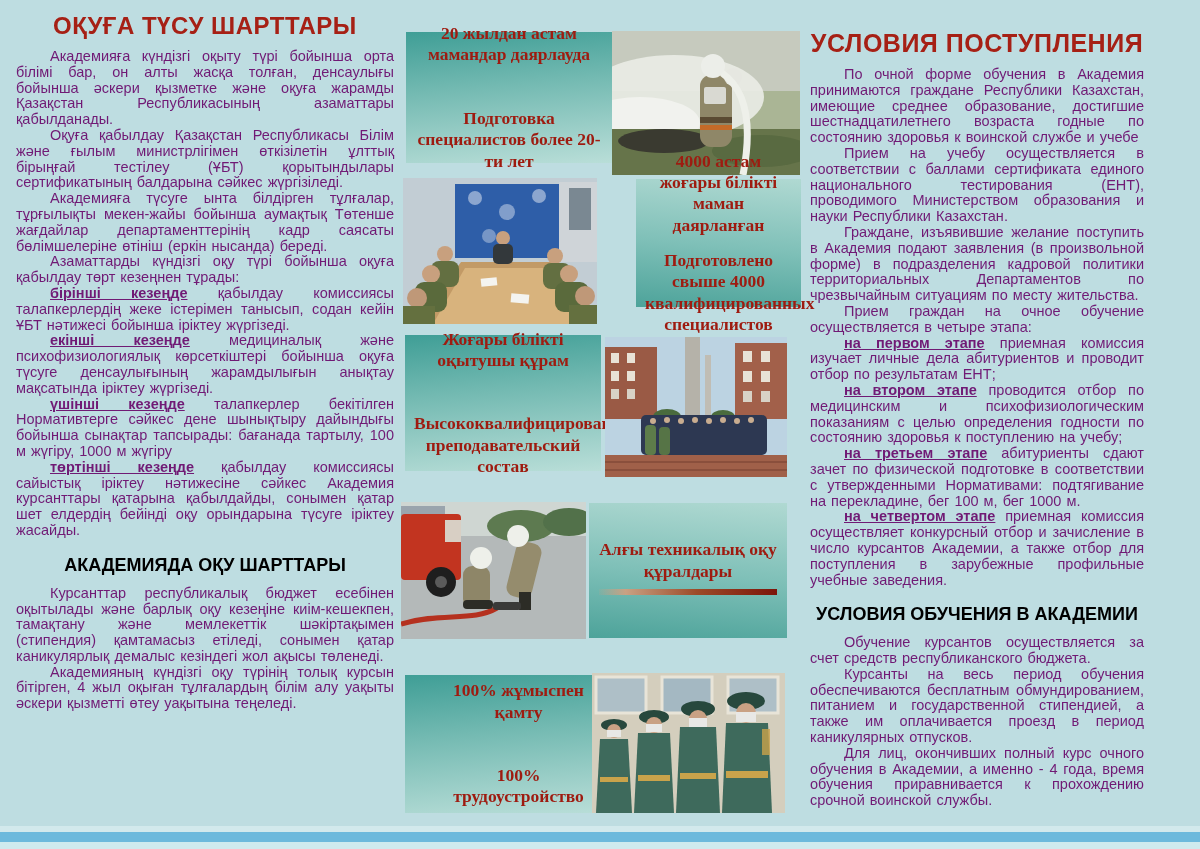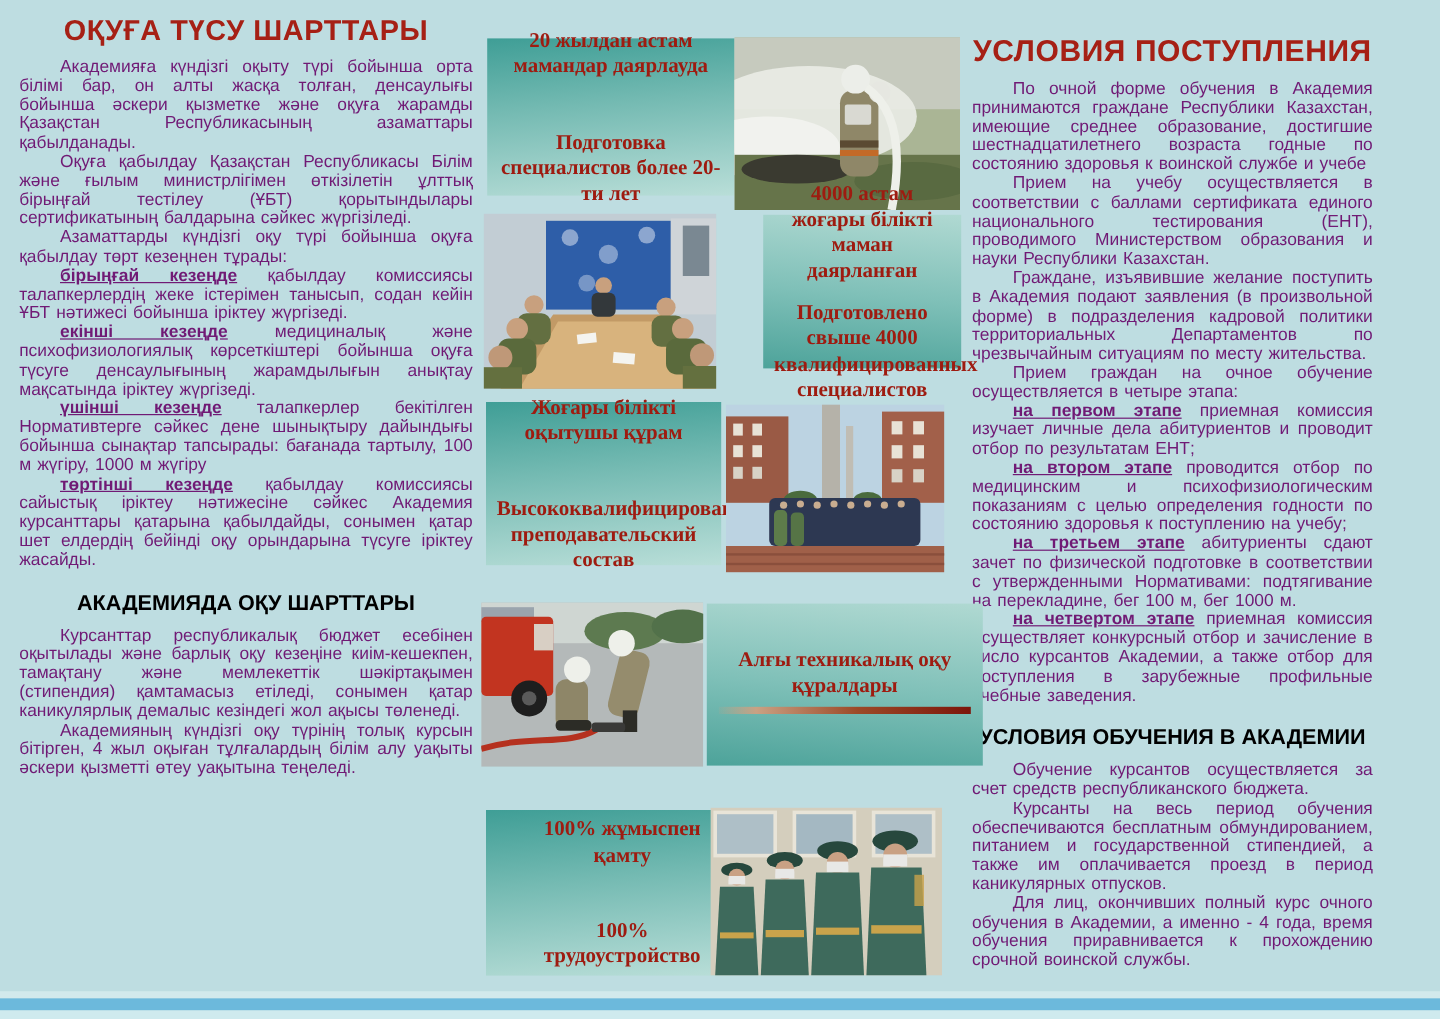--- a/index.html
+++ b/index.html
@@ -35,22 +35,23 @@
 </style>
 </head>
 <body>
 
 <div class="page">
 
   <div class="col col-left">
     <h1 class="main-heading">ОҚУҒА ТҮСУ ШАРТТАРЫ</h1>
     <p class="para"><span>Академияға күндізгі оқыту түрі бойынша орта білімі бар, он алты жасқа толған, денсаулығы бойынша әскери қызметке және оқуға жарамды Қазақстан Республикасының азаматтары қабылданады.</span></p>
     <p class="para"><span>Оқуға қабылдау Қазақстан Республикасы Білім және ғылым министрлігімен өткізілетін ұлттық бірыңғай тестілеу (ҰБТ) қорытындылары сертификатының балдарына сәйкес жүргізіледі.</span></p>
+    <p class="para"><span>Академияға түсуге ынта білдірген тұлғалар, тұрғылықты мекен-жайы бойынша аумақтық Төтенше жағдайлар департаменттерінің кадр саясаты бөлімшелеріне өтініш (еркін нысанда) береді.</span></p>
     <p class="para"><span>Азаматтарды күндізгі оқу түрі бойынша оқуға қабылдау төрт кезеңнен тұрады:</span></p>
-    <p class="para"><span class="lead">бірыңғай кезеңде</span><span> қабылдау комиссиясы талапкерлердің жеке істерімен танысып, содан кейін ҰБТ нәтижесі бойынша іріктеу жүргізеді.</span></p>
+    <p class="para"><span class="lead">бірінші кезеңде</span><span> қабылдау комиссиясы талапкерлердің жеке істерімен танысып, содан кейін ҰБТ нәтижесі бойынша іріктеу жүргізеді.</span></p>
     <p class="para"><span class="lead">екінші кезеңде</span><span> медициналық және психофизиологиялық көрсеткіштері бойынша оқуға түсуге денсаулығының жарамдылығын анықтау мақсатында іріктеу жүргізеді.</span></p>
     <p class="para"><span class="lead">үшінші кезеңде</span><span> талапкерлер бекітілген Нормативтерге сәйкес дене шынықтыру дайындығы бойынша сынақтар тапсырады: бағанада тартылу, 100 м жүгіру, 1000 м жүгіру</span></p>
     <p class="para"><span class="lead">төртінші кезеңде</span><span> қабылдау комиссиясы сайыстық іріктеу нәтижесіне сәйкес Академия курсанттары қатарына қабылдайды, сонымен қатар шет елдердің бейінді оқу орындарына түсуге іріктеу жасайды.</span></p>
     <h2 class="sub-heading">АКАДЕМИЯДА ОҚУ ШАРТТАРЫ</h2>
     <p class="para"><span>Курсанттар республикалық бюджет есебінен оқытылады және барлық оқу кезеңіне киім-кешекпен, тамақтану және мемлекеттік шәкіртақымен (стипендия) қамтамасыз етіледі, сонымен қатар каникулярлық демалыс кезіндегі жол ақысы төленеді.</span></p>
     <p class="para"><span>Академияның күндізгі оқу түрінің толық курсын бітірген, 4 жыл оқыған тұлғалардың білім алу уақыты әскери қызметті өтеу уақытына теңеледі.</span></p>
   </div>
 
   <div class="col col-right">
     <h1 class="main-heading">УСЛОВИЯ ПОСТУПЛЕНИЯ</h1>
@@ -177,21 +178,21 @@
       <circle cx="40" cy="80" r="6" fill="#5a5a5a"></circle>
     <path d="M0 122 C40 110 72 120 96 106" stroke="#b5311f" stroke-width="5" fill="none"></path>
     <rect x="62" y="64" width="27" height="42" rx="9" fill="#8e8668"></rect>
     <rect x="62" y="98" width="30" height="9" rx="4" fill="#2c2c26"></rect>
     <circle cx="80" cy="56" r="11" fill="#eef0ea"></circle>
     <rect x="110" y="40" width="26" height="56" rx="9" fill="#958c6d" transform="rotate(14 123 68)"></rect>
     <rect x="118" y="90" width="12" height="18" fill="#2c2c26"></rect>
     <circle cx="117" cy="34" r="11" fill="#eef0ea"></circle>
     <rect x="92" y="100" width="28" height="8" rx="3" fill="#3a3a38"></rect>
   </svg>
-  <div class="banner banner-b" style="left:589px;top:503px;width:230px;height:135px;">
+  <div class="banner banner-b" style="left:589px;top:503px;width:198px;height:135px;">
     <div class="banner-text">Алғы техникалық оқу құралдары</div>
     <div class="banner-bar bar-rtl"></div>
   </div>
 
   <div class="banner banner-a" style="left:405px;top:675px;width:204px;height:138px;padding-left:32px;">
     <div class="banner-text">100% жұмыспен қамту</div>
     <div class="banner-bar bar-ltr"></div>
     <div class="banner-text">100% трудоустройство</div>
   </div>
   <svg class="photo" style="left:592px;top:673px;" width="193" height="140" viewBox="0 0 193 140">

